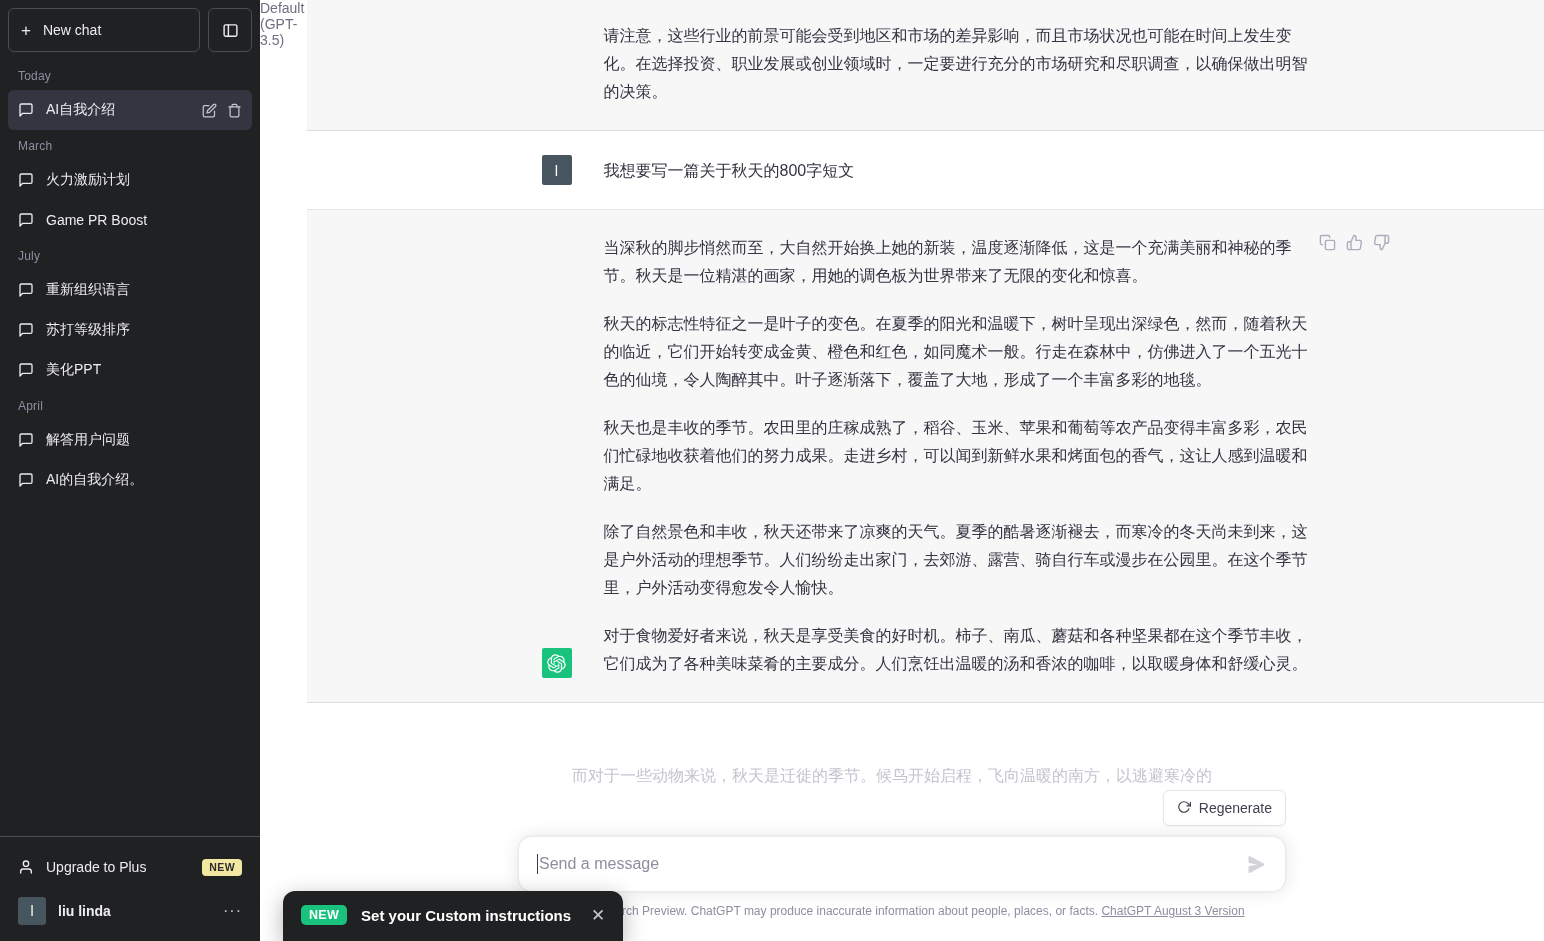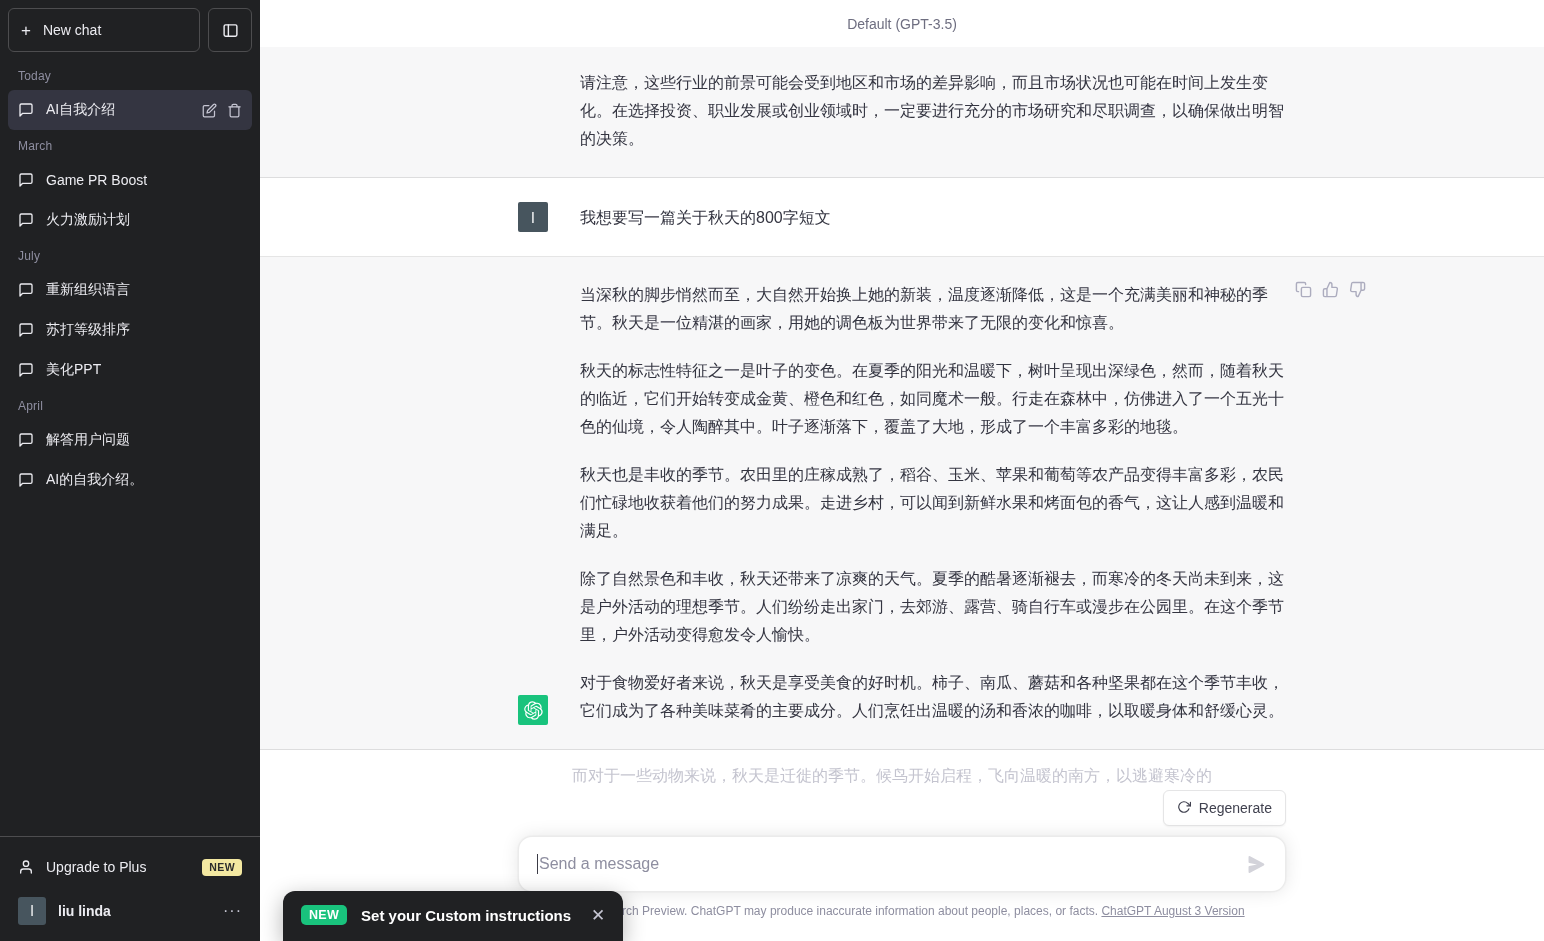--- a/index.html
+++ b/index.html
@@ -101,21 +101,21 @@
     font-size: 14px; flex: 0 0 28px;
   }
   .user-name { font-weight: 700; font-size: 14px; }
   .dots { color: #c5c5d2; font-size: 16px; letter-spacing: 1px; }
 
   
   .main {
     flex: 1 1 auto; height: 941px;
     position: relative;
     background: #ffffff;
-    display: flex; flex-direction: column;
+    display: flex; flex-direction: row;
     overflow: hidden;
   }
   .topbar {
     height: 47px; flex: 0 0 47px;
     display: flex; align-items: center; justify-content: center;
     background: #ffffff;
     font-size: 14px; color: #6e6e80;
     position: relative; z-index: 3;
   }
   .thread {
@@ -290,29 +290,29 @@
             </span>
           </span>
         </div>
         <div class="sb-group-label">March</div>
         <div class="sb-item">
           <span class="chat-ico">
             <svg width="16" height="16" viewBox="0 0 24 24" fill="none" stroke="currentColor" stroke-width="2" stroke-linecap="round" stroke-linejoin="round">
               <path d="M21 15a2 2 0 0 1-2 2H7l-4 4V5a2 2 0 0 1 2-2h14a2 2 0 0 1 2 2z"></path>
             </svg>
           </span>
+          <span class="label">火力激励计划</span>
+        </div>
+        <div class="sb-item">
+          <span class="chat-ico">
+            <svg width="16" height="16" viewBox="0 0 24 24" fill="none" stroke="currentColor" stroke-width="2" stroke-linecap="round" stroke-linejoin="round">
+              <path d="M21 15a2 2 0 0 1-2 2H7l-4 4V5a2 2 0 0 1 2-2h14a2 2 0 0 1 2 2z"></path>
+            </svg>
+          </span>
           <span class="label">Game PR Boost</span>
-        </div>
-        <div class="sb-item">
-          <span class="chat-ico">
-            <svg width="16" height="16" viewBox="0 0 24 24" fill="none" stroke="currentColor" stroke-width="2" stroke-linecap="round" stroke-linejoin="round">
-              <path d="M21 15a2 2 0 0 1-2 2H7l-4 4V5a2 2 0 0 1 2-2h14a2 2 0 0 1 2 2z"></path>
-            </svg>
-          </span>
-          <span class="label">火力激励计划</span>
         </div>
         <div class="sb-group-label">July</div>
         <div class="sb-item">
           <span class="chat-ico">
             <svg width="16" height="16" viewBox="0 0 24 24" fill="none" stroke="currentColor" stroke-width="2" stroke-linecap="round" stroke-linejoin="round">
               <path d="M21 15a2 2 0 0 1-2 2H7l-4 4V5a2 2 0 0 1 2-2h14a2 2 0 0 1 2 2z"></path>
             </svg>
           </span>
           <span class="label">重新组织语言</span>
         </div>

